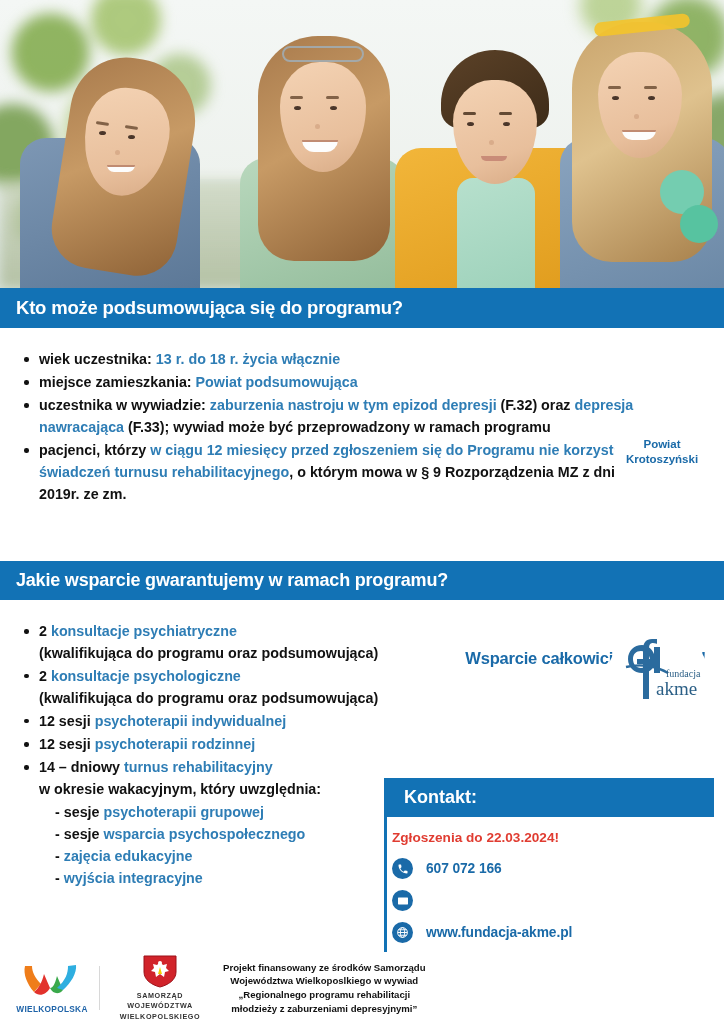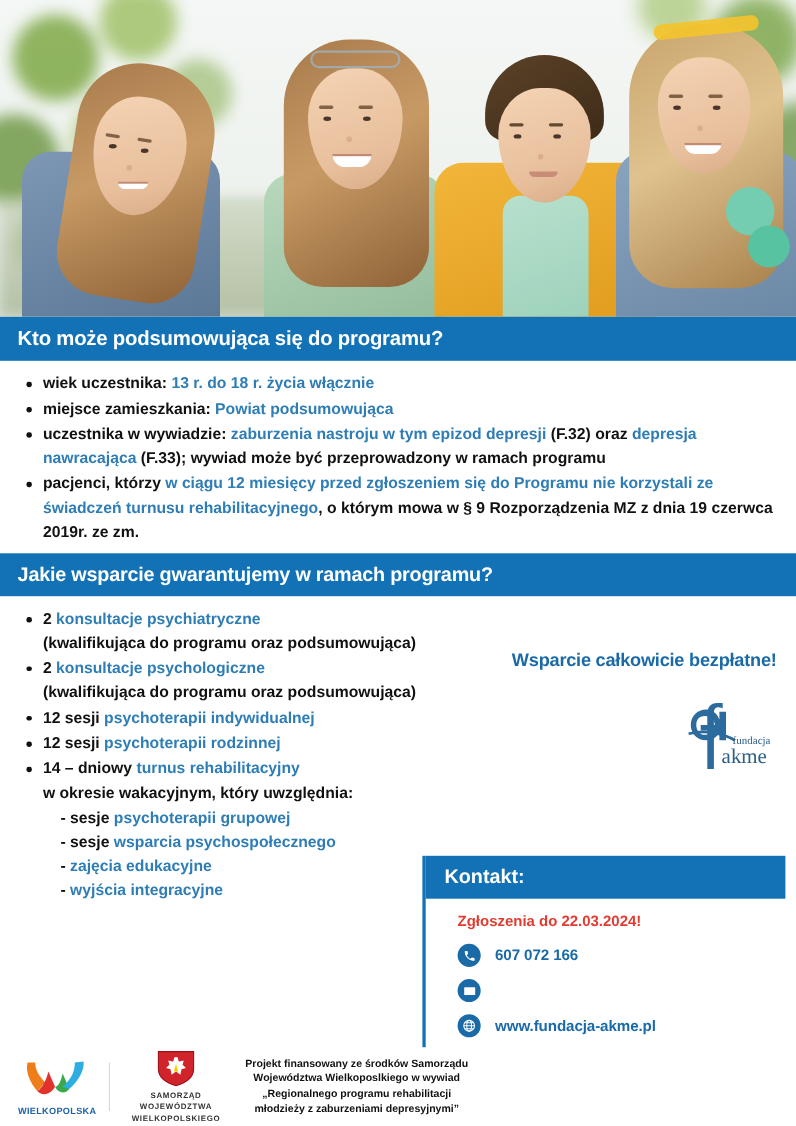--- a/index.html
+++ b/index.html
@@ -145,21 +145,21 @@
     position:absolute;
     color:#2b5f86;
     font-family:"Liberation Serif", serif;
     line-height:1;
   }
   .akme-fundacja { left:60px; top:40px; font-size:10px; }
   .akme-akme { left:50px; top:50px; font-size:19px; }
 
   
   .list {
-    padding:11px 18px 6px 22px;
+    padding:21px 18px 6px 22px;
     font-size:14.3px;
     line-height:1.52;
     color:#111;
   }
   .list li {
     list-style:none;
     position:relative;
     padding-left:17px;
     margin-bottom:1.5px;
     font-weight:bold;
@@ -173,21 +173,21 @@
   .acc { color:#2e7db5; }
 
   .sub-list { list-style:none; padding-left:16px; margin-top:1px; }
   .sub-list li {
     padding-left:0; margin-bottom:0.5px;
     font-weight:bold; font-size:14.3px;
   }
   .sub-list li::before { display:none; }
 
   
-  .support-wrap { position:relative; }
+  .support-wrap { position:relative;margin-top:48px; }
   .free-note {
     position:absolute;
     right:18px; top:88px;
     color:#1a6aa8;
     font-size:16.5px;
     font-weight:bold;
     letter-spacing:-0.2px;
   }
 
   
@@ -199,21 +199,21 @@
     background:#fff;
     z-index:5;
   }
   .contact-head {
     background:#1272b5;
     color:#fff;
     font-size:18px;
     font-weight:bold;
     padding:9px 0 9px 17px;
   }
-  .contact-body { padding:13px 0 0 29px; }
+  .contact-body { padding:13px 0 0 5px; }
   .deadline {
     color:#e03c31;
     font-size:13.6px;
     font-weight:bold;
     margin-bottom:13px;
   }
   .c-row {
     display:flex; align-items:center;
     margin-bottom:11px;
   }
@@ -323,20 +323,27 @@
       <div class="eye" style="left:52px; top:96px;"></div>
       <div class="eye" style="left:88px; top:96px;"></div>
       <div class="nose" style="left:74px; top:114px;"></div>
       <div class="mouth" style="left:62px; top:130px; width:34px; height:10px;"></div>
       <div style="position:absolute; left:34px; top:18px; width:96px; height:14px; background:#f3c32c; border-radius:12px; opacity:.92; transform:rotate(-6deg);"></div>
       <div style="position:absolute; left:100px; top:170px; width:44px; height:44px; border-radius:50%; background:#74cdb0;"></div>
       <div style="position:absolute; left:120px; top:205px; width:38px; height:38px; border-radius:50%; background:#57c3a0;"></div>
     </div>
   </div>
 
+  <div class="powiat-badge">
+    <div class="powiat-dome"></div>
+    <div class="powiat-text">
+      <div>Powiat</div>
+      <div>Krotoszyński</div>
+    </div>
+  </div>
 
   <div class="sec-head">Kto może podsumowująca się do programu?</div>
   <ul class="list" id="qualify-list">
       <li><span>wiek uczestnika: </span><span class="acc">13 r. do 18 r. życia włącznie</span></li>
       <li><span>miejsce zamieszkania: </span><span class="acc">Powiat podsumowująca</span></li>
       <li><span>uczestnika w wywiadzie: </span><span class="acc">zaburzenia nastroju w tym epizod depresji </span><span>(F.32) oraz </span><span class="acc">depresja nawracająca </span><span>(F.33); wywiad może być przeprowadzony w ramach programu</span></li>
       <li><span>pacjenci, którzy </span><span class="acc">w ciągu 12 miesięcy przed zgłoszeniem się do Programu nie korzystali ze świadczeń turnusu rehabilitacyjnego</span><span>, o którym mowa w § 9 Rozporządzenia MZ z dnia 19 czerwca 2019r. ze zm.</span></li>
     </ul>
 
   <div class="support-wrap">

